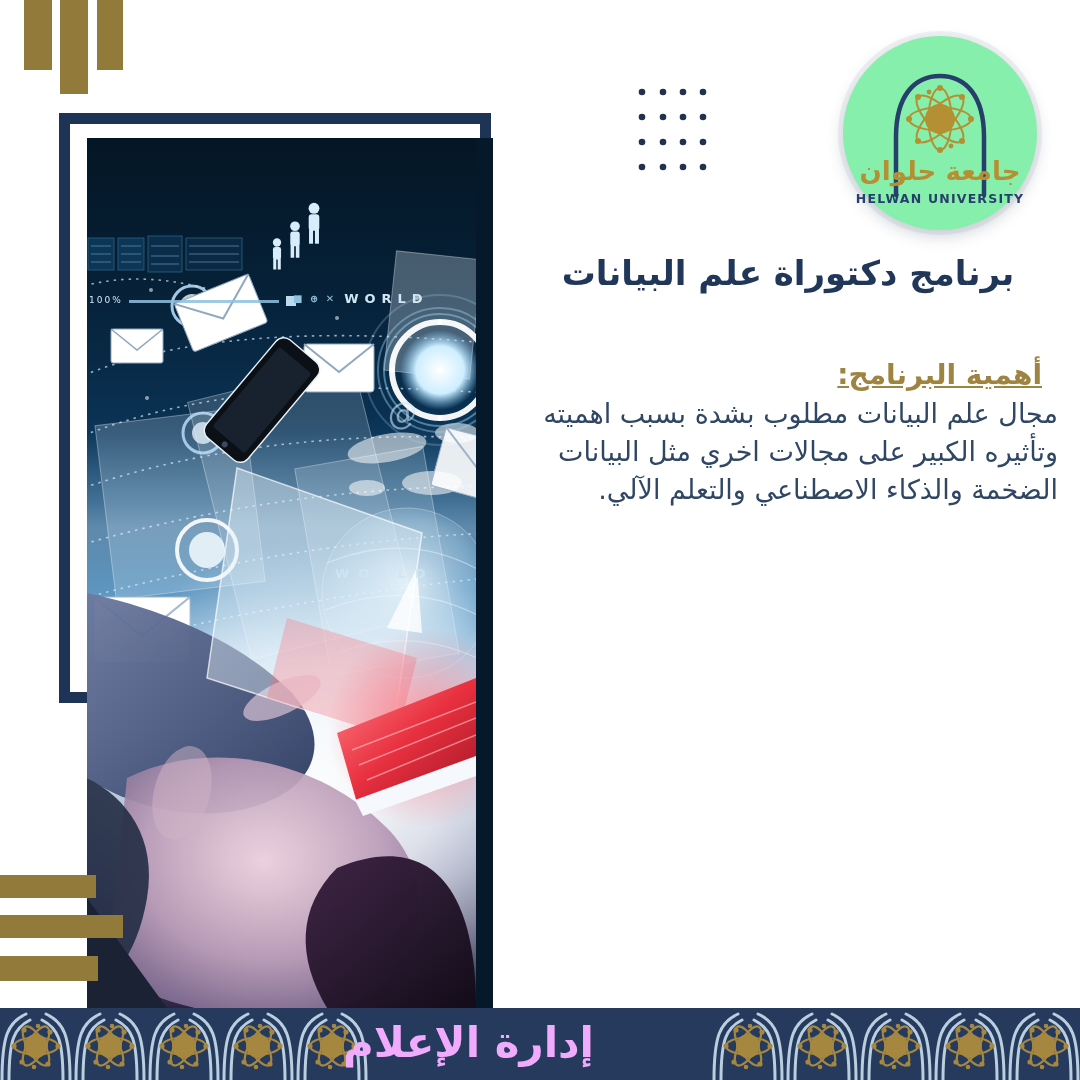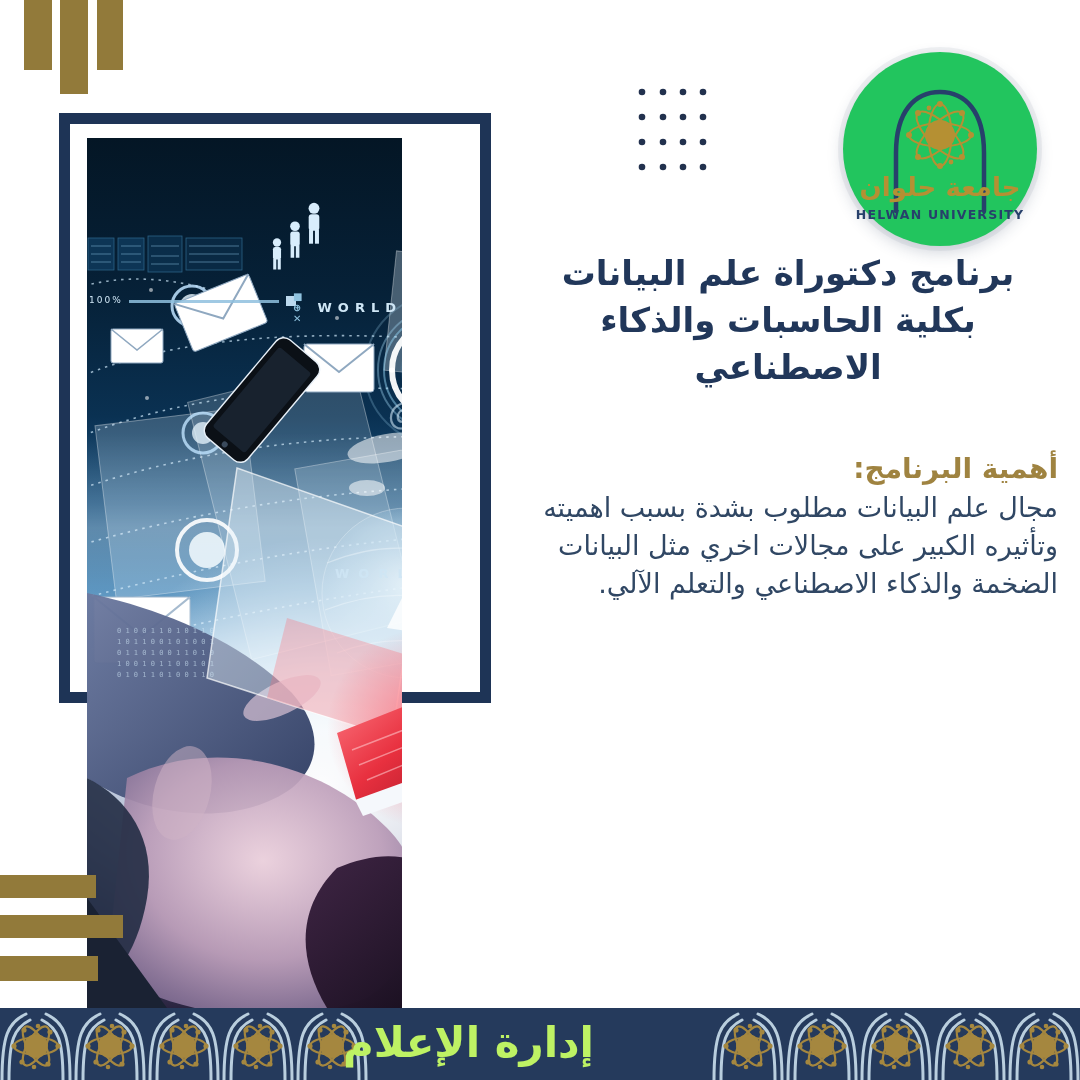--- a/index.html
+++ b/index.html
@@ -10,50 +10,50 @@
   .tbar1{left:24px;top:0;width:28px;height:70px;}
   .tbar2{left:60px;top:0;width:28px;height:94px;}
   .tbar3{left:97px;top:0;width:26px;height:70px;}
   
   .bbar1{left:0;top:875px;width:96px;height:23px;z-index:6;}
   .bbar2{left:0;top:915px;width:123px;height:23px;z-index:6;}
   .bbar3{left:0;top:956px;width:98px;height:25px;z-index:6;}
   
   .dots{position:absolute;left:632px;top:80px;z-index:2;}
   
-  .logo{position:absolute;left:843px;top:52px;width:194px;height:194px;border-radius:50%;
-        background:#22c55e;z-index:3;
+  .logo{position:absolute;left:843px;top:36px;width:194px;height:194px;border-radius:50%;
+        background:#86efac;z-index:3;
         box-shadow:0 0 0 5px rgba(120,130,150,.10), 0 6px 16px rgba(40,60,90,.22);}
   .logo svg{position:absolute;left:0;top:0;}
   
   .frame{position:absolute;left:59px;top:113px;width:432px;height:590px;
          border:11px solid #1e3456;box-sizing:border-box;z-index:1;background:transparent;}
   
-  .photo{position:absolute;left:87px;top:138px;width:315px;height:870px;overflow:hidden;z-index:2;
+  .photo{position:absolute;left:87px;top:138px;width:406px;height:870px;overflow:hidden;z-index:2;
          background:#06192b;}
   .photo .ov{position:absolute;color:#cfe6f5;}
   .ph-progress{left:2px;top:157px;font-size:9px;letter-spacing:2px;color:#b8d8ec;}
   .ph-bar{left:42px;top:162px;width:150px;height:3px;background:#8fc0de;opacity:.85;}
   .ph-barend{left:199px;top:158px;width:10px;height:10px;background:#bcd9ee;}
   .ph-media{left:206px;top:153px;font-size:13px;letter-spacing:6px;color:#9fd0e8;font-weight:bold;display:flex;gap:8px;align-items:center;}
   .ph-media .mi{font-size:10px;letter-spacing:2px;color:#8fc2de;}
   .ph-menu{left:8px;top:358px;font-size:7px;line-height:12px;letter-spacing:2px;color:#e4f2fb;opacity:.8;white-space:pre-line;}
   .ph-binary{left:30px;top:488px;font-family:"DejaVu Sans Mono",monospace;font-size:7px;line-height:11px;color:#a8cfe8;opacity:.6;white-space:pre-line;}
   .ph-world{left:248px;top:428px;font-size:13px;letter-spacing:9px;color:#ffffff;opacity:.85;font-weight:bold;}
   .ph-at{left:300px;top:258px;font-size:30px;color:#eaf4fb;opacity:.6;font-style:italic;transform:rotate(-14deg);}
   
   .content{position:absolute;right:22px;top:250px;width:540px;direction:rtl;text-align:right;z-index:2;}
   .title{font-weight:bold;color:#21375a;font-size:34px;line-height:47px;text-align:center;margin:0 0 58px 0;}
   .title span{display:block;}
   .para{color:#304764;font-size:27px;line-height:38px;margin:0;}
-  .sect{color:#9f8340;font-weight:bold;font-size:28px;line-height:40px;margin:16px 0 0 0;}
+  .sect{color:#9f8340;font-weight:bold;font-size:28px;line-height:40px;margin:16px 16px 0 0;text-decoration:underline;}
   
   .footer{position:absolute;left:0;top:1008px;width:1080px;height:72px;background:#253a5c;z-index:7;}
   .footer-label{position:absolute;left:0;top:0;width:937px;height:72px;line-height:70px;
-                text-align:center;color:#bef264;font-size:42px;font-weight:bold;direction:rtl;}
+                text-align:center;color:#f0abfc;font-size:42px;font-weight:bold;direction:rtl;}
 </style>
 </head>
 <body>
 
 <div class="canvas">
 
   <div>
     <div class="bar tbar1"></div>
     <div class="bar tbar2"></div>
     <div class="bar tbar3"></div>
@@ -315,39 +315,33 @@
     </svg>
 
     
     <span class="ov ph-progress">100%</span>
     <span class="ov ph-bar"></span>
     <span class="ov ph-barend"></span>
     <span class="ov ph-media">
       <span class="mi">■ ⊕ ✕</span>
       <span>WORLD</span>
     </span>
-    <span class="ov ph-binary">0 1 0 0 1 1 0 1 0 1 1 0
-1 0 1 1 0 0 1 0 1 0 0 1
-0 1 1 0 1 0 0 1 1 0 1 0
-1 0 0 1 0 1 1 0 0 1 0 1
-0 1 0 1 1 0 1 0 0 1 1 0</span>
     <span class="ov ph-world">WORLD</span>
     <span class="ov ph-at">@</span>
   </div>
 
   <div>
     <div class="bar bbar1"></div>
     <div class="bar bbar2"></div>
     <div class="bar bbar3"></div>
   </div>
 
   <div class="content">
     <h1 class="title">
       <span>برنامج دكتوراة علم البيانات</span>
-      <span>بكلية الحاسبات والذكاء الاصطناعي</span>
     </h1>
     <p class="sect">أهمية البرنامج:</p>
     <p class="para">مجال علم البيانات مطلوب بشدة بسبب اهميته وتأثيره الكبير على مجالات اخري مثل البيانات الضخمة والذكاء الاصطناعي والتعلم الآلي.</p>
   </div>
 
   <div class="footer">
     <svg width="1080" height="72" viewBox="0 0 1080 72">
       <defs>
         <g id="fmotif">
           <g fill="none" stroke="#b9cede" stroke-width="3" stroke-linecap="round">

